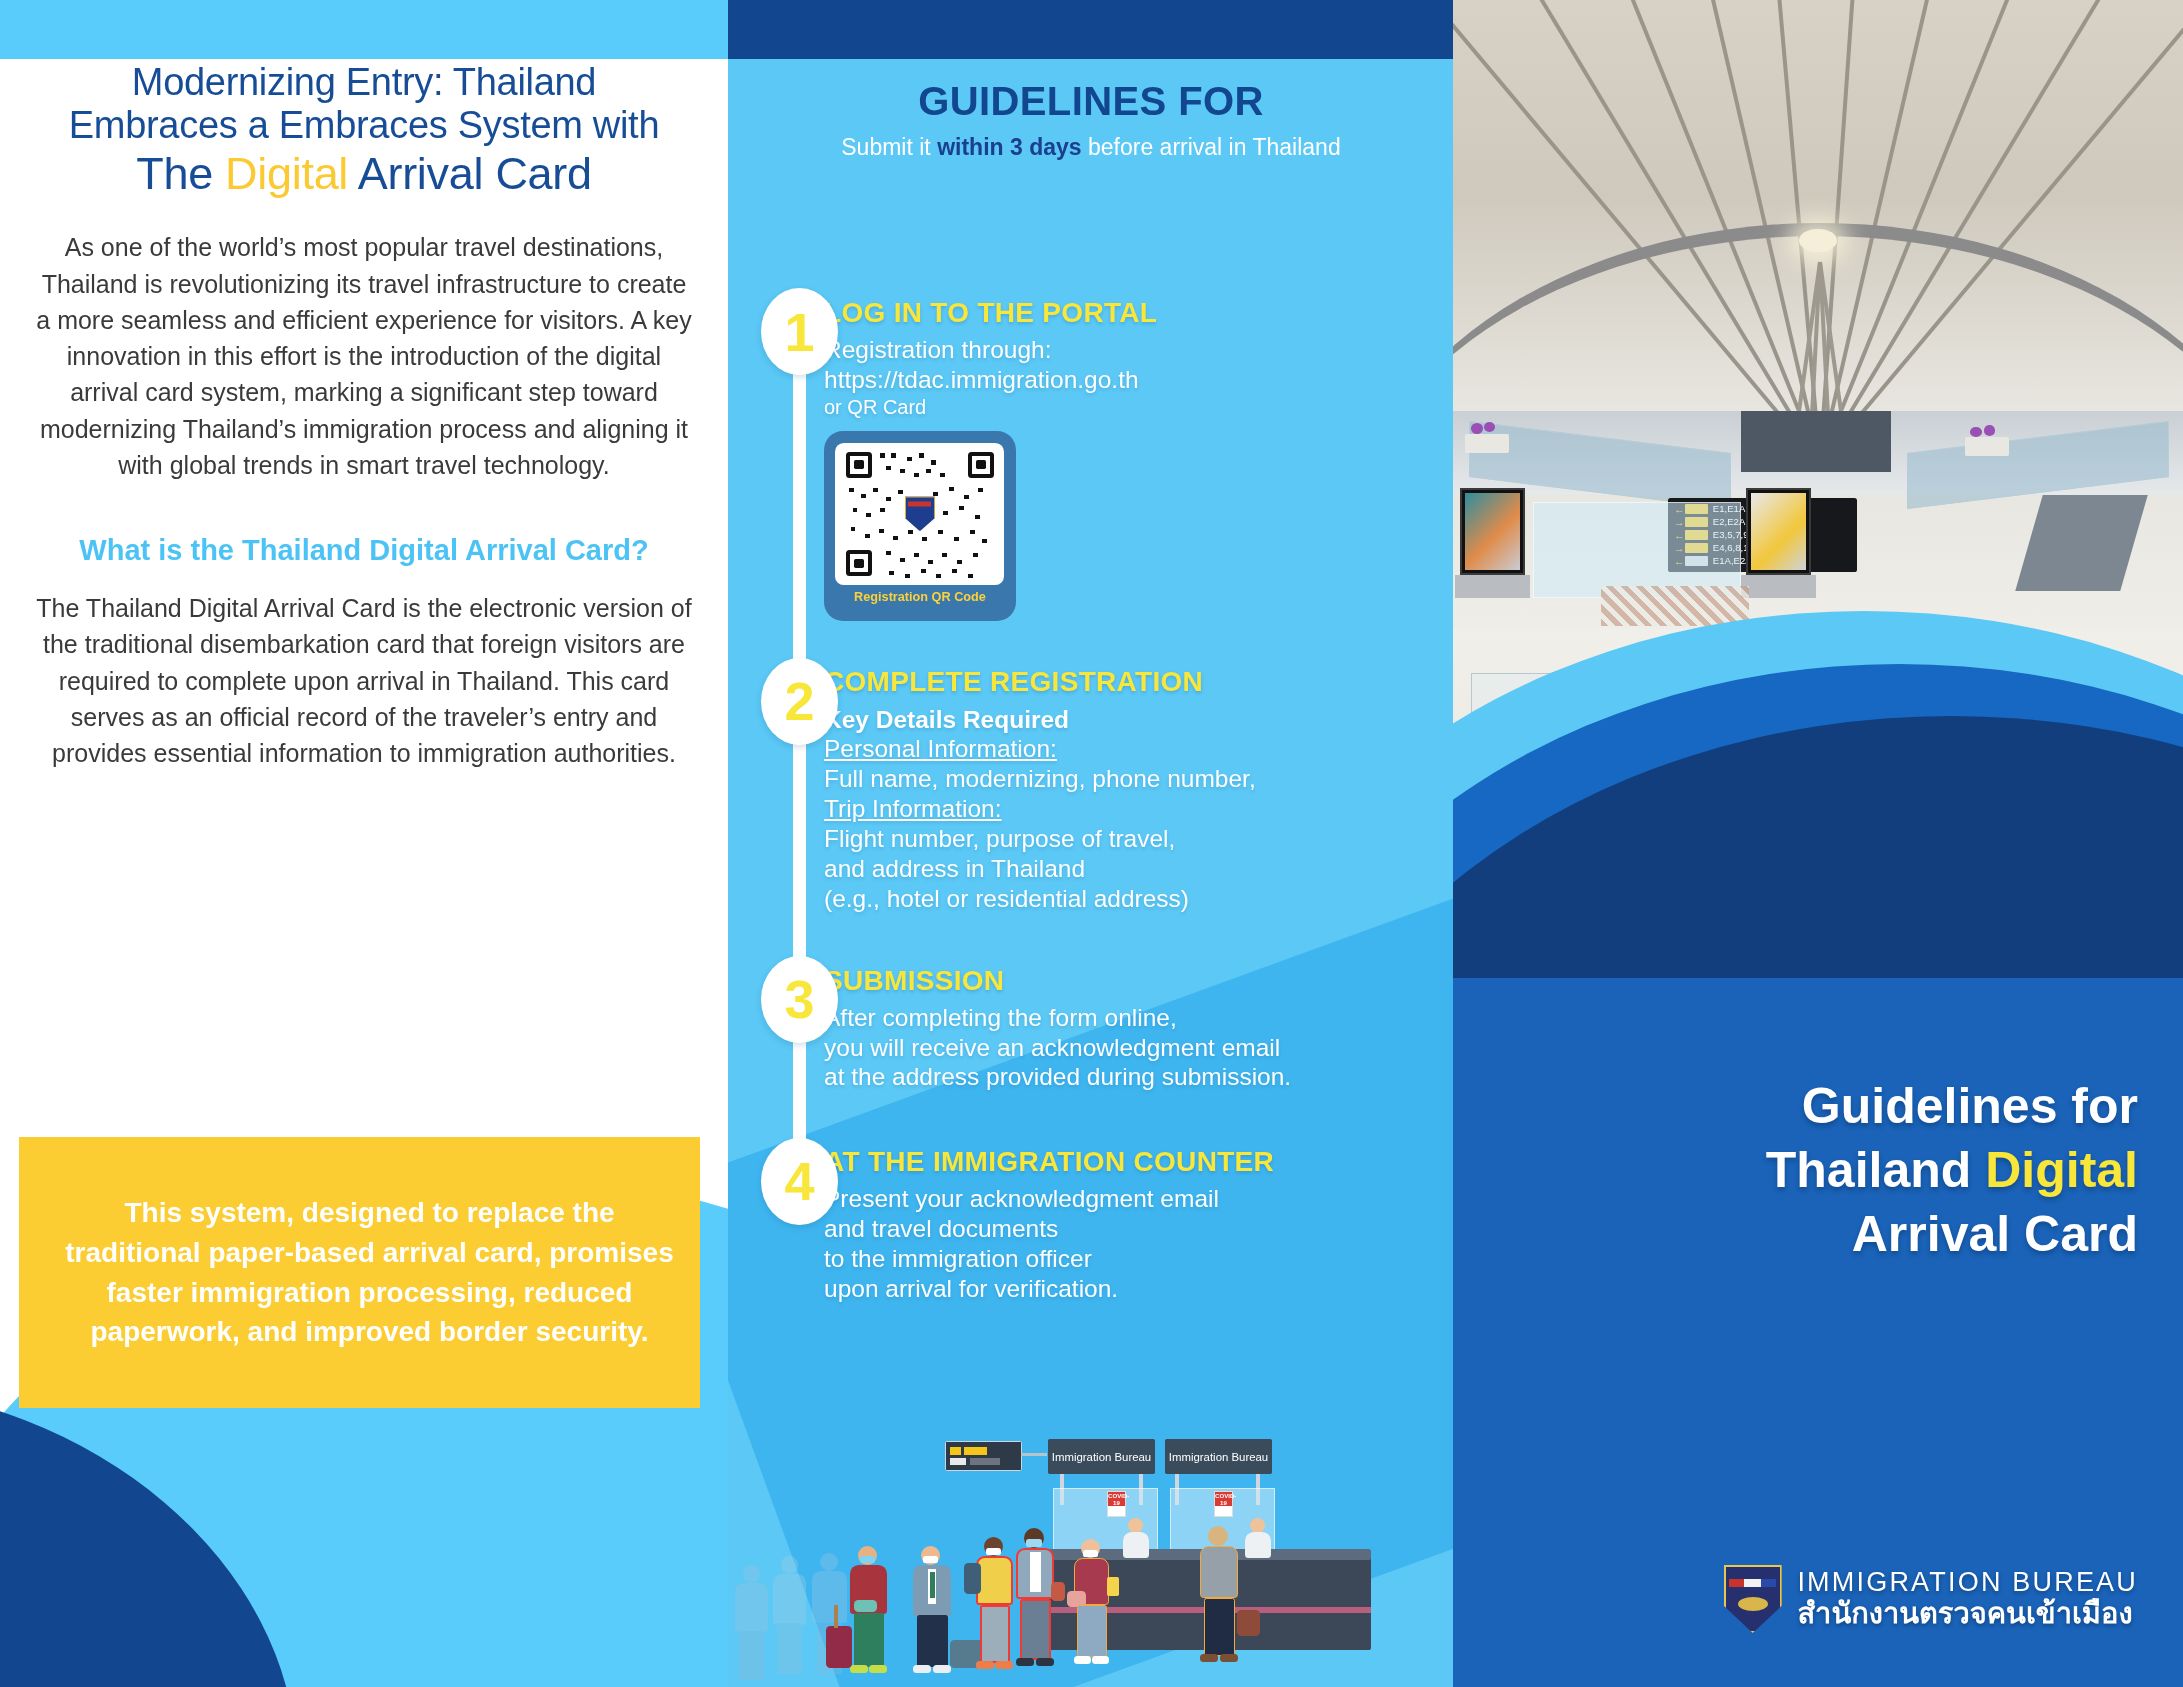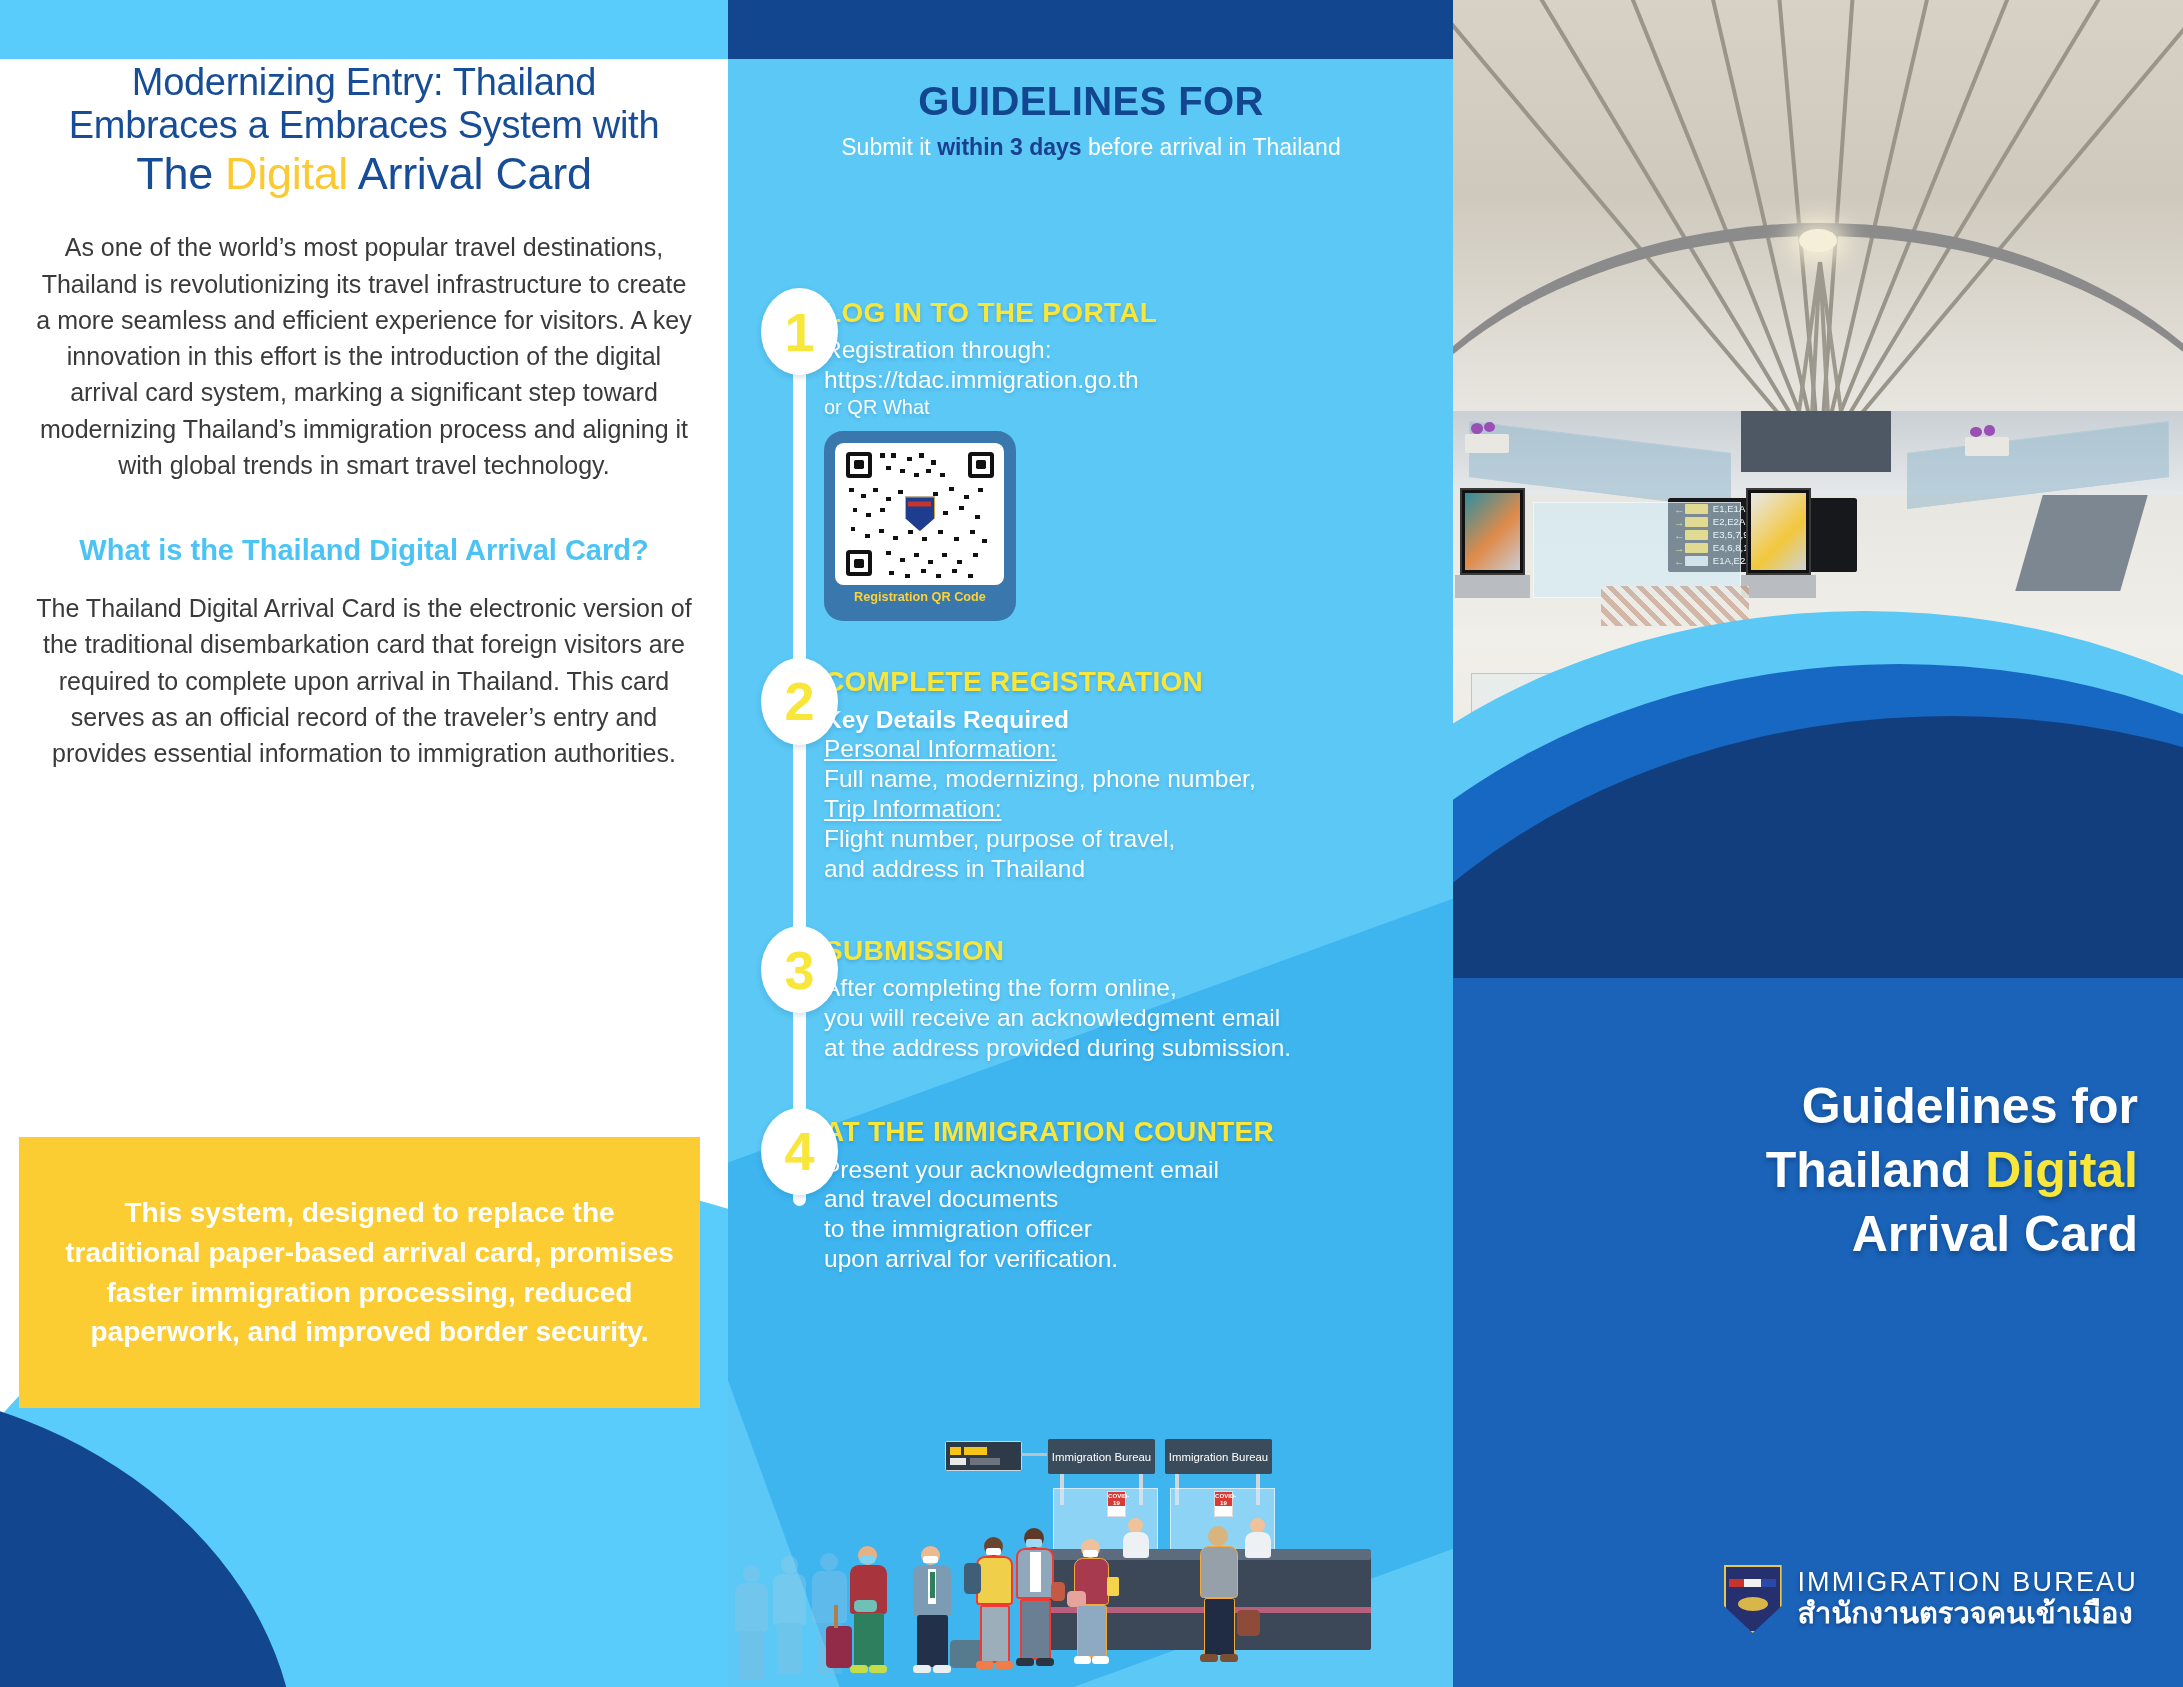--- a/index.html
+++ b/index.html
@@ -260,21 +260,21 @@
 
     <div class="steps">
       <div class="vline"></div>
 
       <div class="step" style="margin-bottom:45px;">
         <div class="circle">1</div>
         <div class="step-title">LOG IN TO THE PORTAL</div>
         <div class="step-body">
           <div>Registration through:</div>
           <div>https://tdac.immigration.go.th</div>
-          <div class="small">or QR What</div>
+          <div class="small">or QR Card</div>
         </div>
         <div class="qr-card">
           <div class="qr-white">
             <div class="qr-finder" style="left:10.5px;top:8.7px;width:26px;height:26px;">
                 <i></i>
               </div>
             <div class="qr-finder" style="right:10.5px;top:8.7px;width:26px;height:26px;">
                 <i></i>
               </div>
             <div class="qr-finder" style="left:10.5px;bottom:8.7px;width:26px;height:26px;">
@@ -337,20 +337,21 @@
       <div class="step" style="margin-bottom:51px;">
         <div class="circle">2</div>
         <div class="step-title">COMPLETE REGISTRATION</div>
         <div class="step-body">
           <div class="bold">Key Details Required</div>
           <div class="ul">Personal Information:</div>
           <div>Full name, modernizing, phone number,</div>
           <div class="ul">Trip Information:</div>
           <div>Flight number, purpose of travel,</div>
           <div>and address in Thailand</div>
+          <div>(e.g., hotel or residential address)</div>
         </div>
       </div>
 
       <div class="step" style="margin-bottom:54px;">
         <div class="circle">3</div>
         <div class="step-title">SUBMISSION</div>
         <div class="step-body">
           <div>After completing the form online,</div>
           <div>you will receive an acknowledgment email</div>
           <div>at the address provided  during submission.</div>

